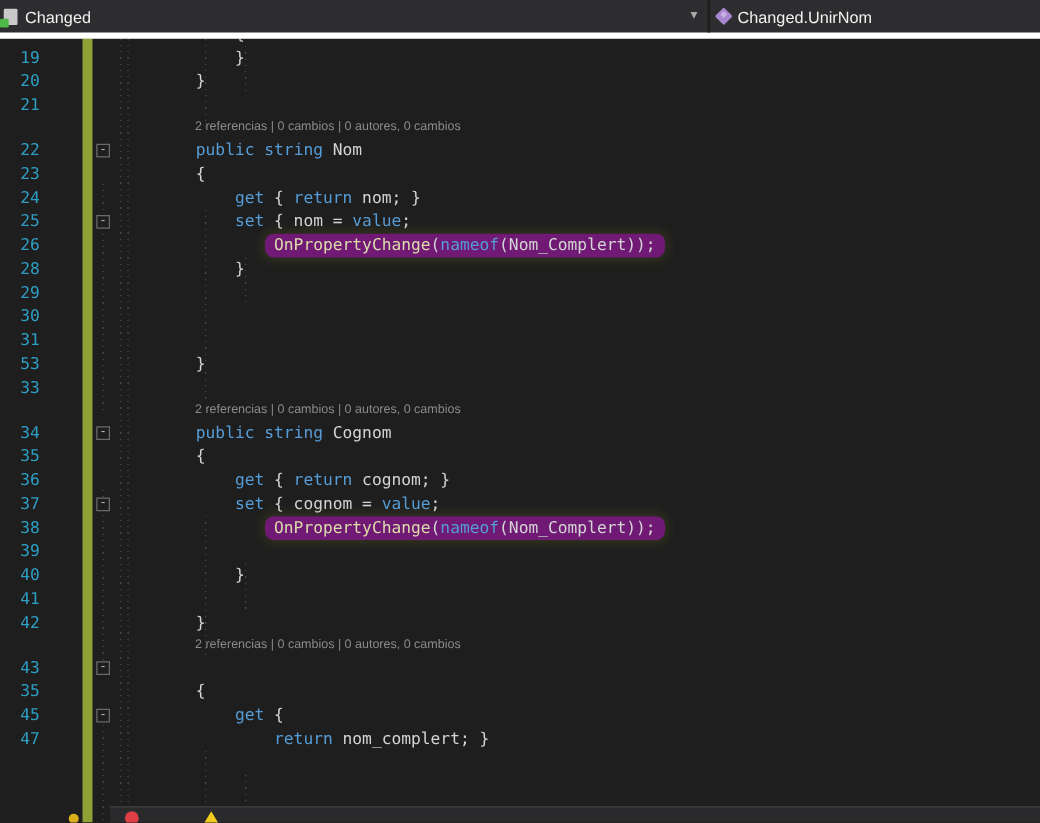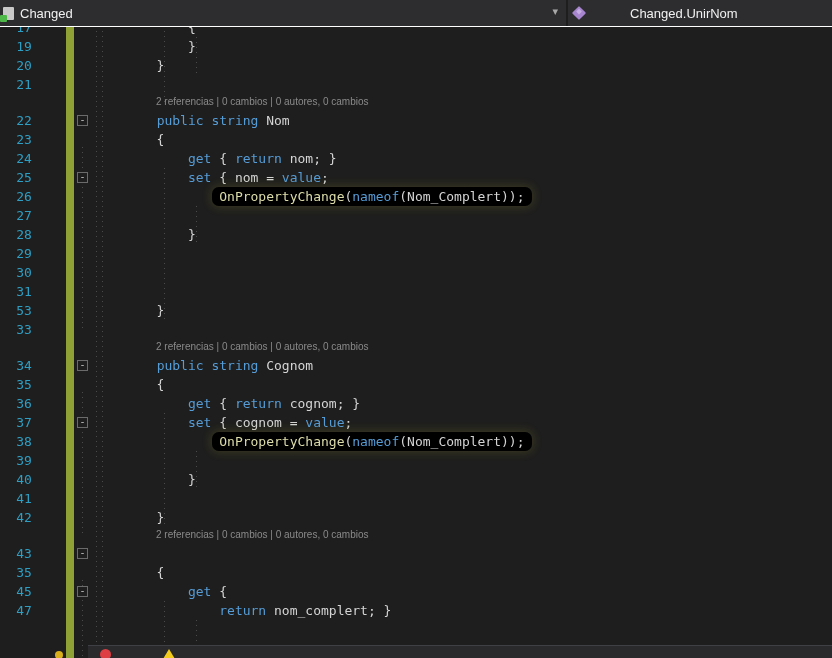--- a/index.html
+++ b/index.html
@@ -5,27 +5,27 @@
 <style>
   html,body{margin:0;padding:0;}
   body{
     width:832px;height:658px;overflow:hidden;position:relative;
     background:#1E1E1E;
     font-family:"DejaVu Sans Mono",monospace;
   }
   
   .navbar{
     position:absolute;top:0;left:0;right:0;height:26px;
-    background:#2D2D30;border-bottom:1px solid #ffffff;
+    background:#2D2D30;border-bottom:5px solid #ffffff;
     display:flex;z-index:6;
     font-family:"Liberation Sans",sans-serif;font-size:13px;color:#F1F1F1;
   }
   .nav-seg{display:flex;align-items:center;position:relative;height:26px;}
   .nav-left{width:568px;border-right:2px solid #1E1E1F;padding-left:3px;box-sizing:border-box;}
-  .nav-right{flex:1;padding-left:6px;gap:40px;}
+  .nav-right{flex:1;padding-left:6px;}
   .nav-label{margin-left:6px;}
   .chevron{position:absolute;right:8px;top:5px;color:#A8A8A8;font-size:11px;}
   .file-icon{width:11px;height:13px;background:#C9C9C9;border-radius:1px;position:relative;display:inline-block;}
   .file-icon::after{content:"";position:absolute;left:-3px;bottom:-2px;width:7px;height:7px;background:#4EB849;border-radius:1px;}
   .method-icon{width:10px;height:10px;background:#A886CF;display:inline-block;transform:rotate(45deg);border-radius:1px;position:relative;}
   .method-icon::after{content:"";position:absolute;left:2px;top:2px;width:4px;height:4px;background:#C7AEE4;}
   
   .editor{position:absolute;top:26px;left:0;right:0;bottom:0;overflow:hidden;background:#1E1E1E;}
   .change-bar{position:absolute;left:66px;top:0;bottom:0;width:8px;background:#8FA134;z-index:2;}
   .rows{position:absolute;left:0;right:0;top:-8px;}
@@ -37,21 +37,21 @@
     position:absolute;left:77px;top:4px;width:11px;height:11px;box-sizing:border-box;
     border:1px solid #6B6B6B;background:#1E1E1E;color:#BFBFBF;
     font-size:10px;line-height:8px;text-align:center;
   }
   .codelens-row{position:relative;height:17px;line-height:17px;}
   .codelens{
     position:absolute;left:156px;bottom:1px;font-size:10px;color:#8A8A8A;
     font-family:"Liberation Sans",sans-serif;
   }
   .hl{
-    background:#000000;border-radius:7px;padding:2px 7px;margin-left:-7px;
+    background:#701a75;border-radius:7px;padding:2px 7px;margin-left:-7px;
     box-shadow:0 0 9px 2px rgba(160,150,40,0.20);
   }
   .guide{
     position:absolute;width:1px;z-index:0;
     background-image:repeating-linear-gradient(to bottom,#4A4A4A 0,#4A4A4A 1px,transparent 1px,transparent 5px);
   }
   .margin-dot{position:absolute;left:55px;top:625px;width:8px;height:8px;border-radius:50%;background:#D9B01C;z-index:3;}
   
   .bottom-bar{
     position:absolute;left:88px;right:0;bottom:0;height:12px;overflow:hidden;
@@ -102,21 +102,20 @@
       <div class="code-row"><span class="ln">20</span><span class="code"><span class="p">        }</span></span></div>
       <div class="code-row"><span class="ln">21</span><span class="code"></span></div>
       <div class="codelens-row">
         <span class="codelens">2 referencias | 0 cambios | 0 autores, 0 cambios</span>
       </div>
       <div class="code-row"><span class="ln">22</span><span class="fold">-</span><span class="code"><span class="p">        </span><span class="k">public</span><span class="p"> </span><span class="k">string</span><span class="p"> Nom</span></span></div>
       <div class="code-row"><span class="ln">23</span><span class="code"><span class="p">        {</span></span></div>
       <div class="code-row"><span class="ln">24</span><span class="code"><span class="p">            </span><span class="k">get</span><span class="p"> { </span><span class="k">return</span><span class="p"> nom; }</span></span></div>
       <div class="code-row"><span class="ln">25</span><span class="fold">-</span><span class="code"><span class="p">            </span><span class="k">set</span><span class="p"> { nom = </span><span class="k">value</span><span class="p">;</span></span></div>
       <div class="code-row"><span class="ln">26</span><span class="code"><span>                </span><span class="hl"><span class="m">OnPropertyChange</span><span class="p">(</span><span class="k">nameof</span><span class="p">(</span><span class="p">Nom_Complert</span><span class="p">));</span></span></span></div>
-      <div class="code-row"><span class="ln">27</span><span class="code"></span></div>
       <div class="code-row"><span class="ln">28</span><span class="code"><span class="p">            }</span></span></div>
       <div class="code-row"><span class="ln">29</span><span class="code"></span></div>
       <div class="code-row"><span class="ln">30</span><span class="code"></span></div>
       <div class="code-row"><span class="ln">31</span><span class="code"></span></div>
       <div class="code-row"><span class="ln">53</span><span class="code"><span class="p">        }</span></span></div>
       <div class="code-row"><span class="ln">33</span><span class="code"></span></div>
       <div class="codelens-row">
         <span class="codelens">2 referencias | 0 cambios | 0 autores, 0 cambios</span>
       </div>
       <div class="code-row"><span class="ln">34</span><span class="fold">-</span><span class="code"><span class="p">        </span><span class="k">public</span><span class="p"> </span><span class="k">string</span><span class="p"> Cognom</span></span></div>

